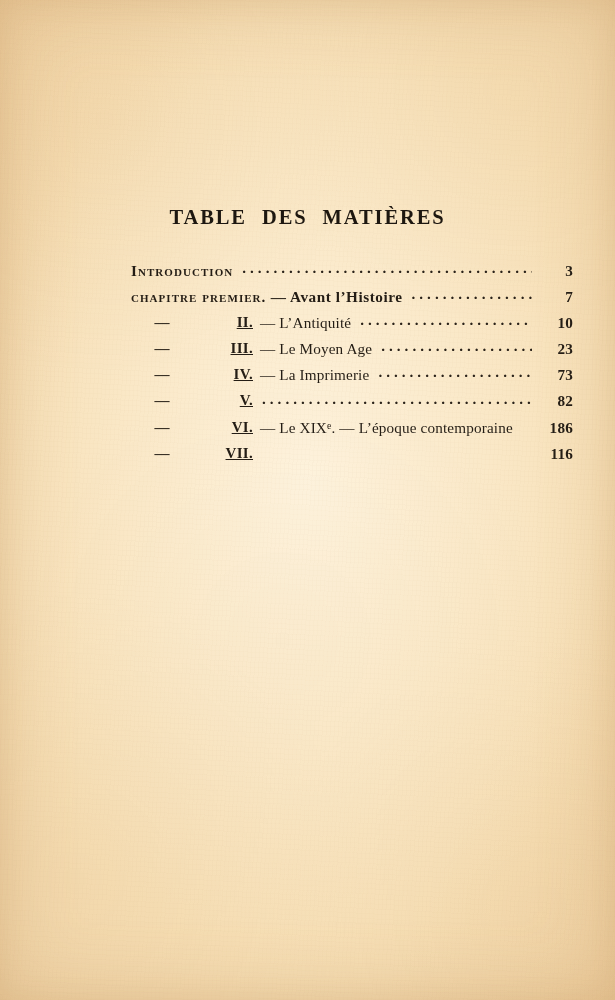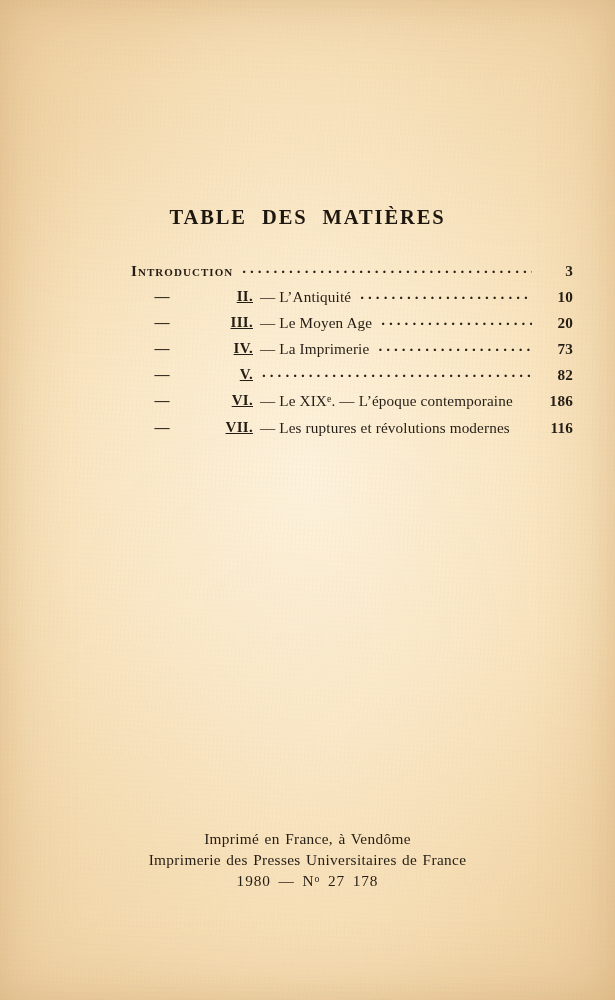--- a/index.html
+++ b/index.html
@@ -216,32 +216,37 @@
 
     <div class="toc-title">TABLE DES MATIÈRES</div>
 
     <div class="toc-list">
         <div class="toc-row">
           <span class="label-major smallcaps">Introduction</span>
           <span class="leader"></span>
           <span class="page-num">3</span>
         </div>
         <div class="toc-row">
+          <span class="label-major"><span class="smallcaps">Chapitre Premier.</span><span> — Avant l’Histoire</span></span>
+          <span class="leader"></span>
+          <span class="page-num">7</span>
+        </div>
+        <div class="toc-row">
           <span class="dash-col">—</span>
           <span class="num-col">II.</span>
           <span class="label-sub">— L’Antiquité</span>
           <span class="leader"></span>
           <span class="page-num">10</span>
         </div>
         <div class="toc-row">
           <span class="dash-col">—</span>
           <span class="num-col">III.</span>
           <span class="label-sub">— Le Moyen Age</span>
           <span class="leader"></span>
-          <span class="page-num">20</span>
+          <span class="page-num">23</span>
         </div>
         <div class="toc-row">
           <span class="dash-col">—</span>
           <span class="num-col">IV.</span>
           <span class="label-sub">— La Imprimerie</span>
           <span class="leader"></span>
           <span class="page-num">73</span>
         </div>
         <div class="toc-row">
           <span class="dash-col">—</span>
@@ -252,26 +257,20 @@
         <div class="toc-row">
           <span class="dash-col">—</span>
           <span class="num-col">VI.</span>
           <span class="label-sub">— Le XIX<sup>e</sup>. — L’époque contemporaine</span>
           <span class="leader none"></span>
           <span class="page-num">186</span>
         </div>
         <div class="toc-row">
           <span class="dash-col">—</span>
           <span class="num-col">VII.</span>
-          <span class="label-sub">— Les ruptures et révolutions modernes</span>
           <span class="leader none"></span>
           <span class="page-num">116</span>
         </div>
       </div>
 
-    <div class="colophon">
-      <div>Imprimé en France, à Vendôme</div>
-      <div>Imprimerie des Presses Universitaires de France</div>
-      <div class="line3">1980   —   N<sup>o</sup> 27 178</div>
-    </div>
 
   </div>
 </div>
 
 </body></html>

